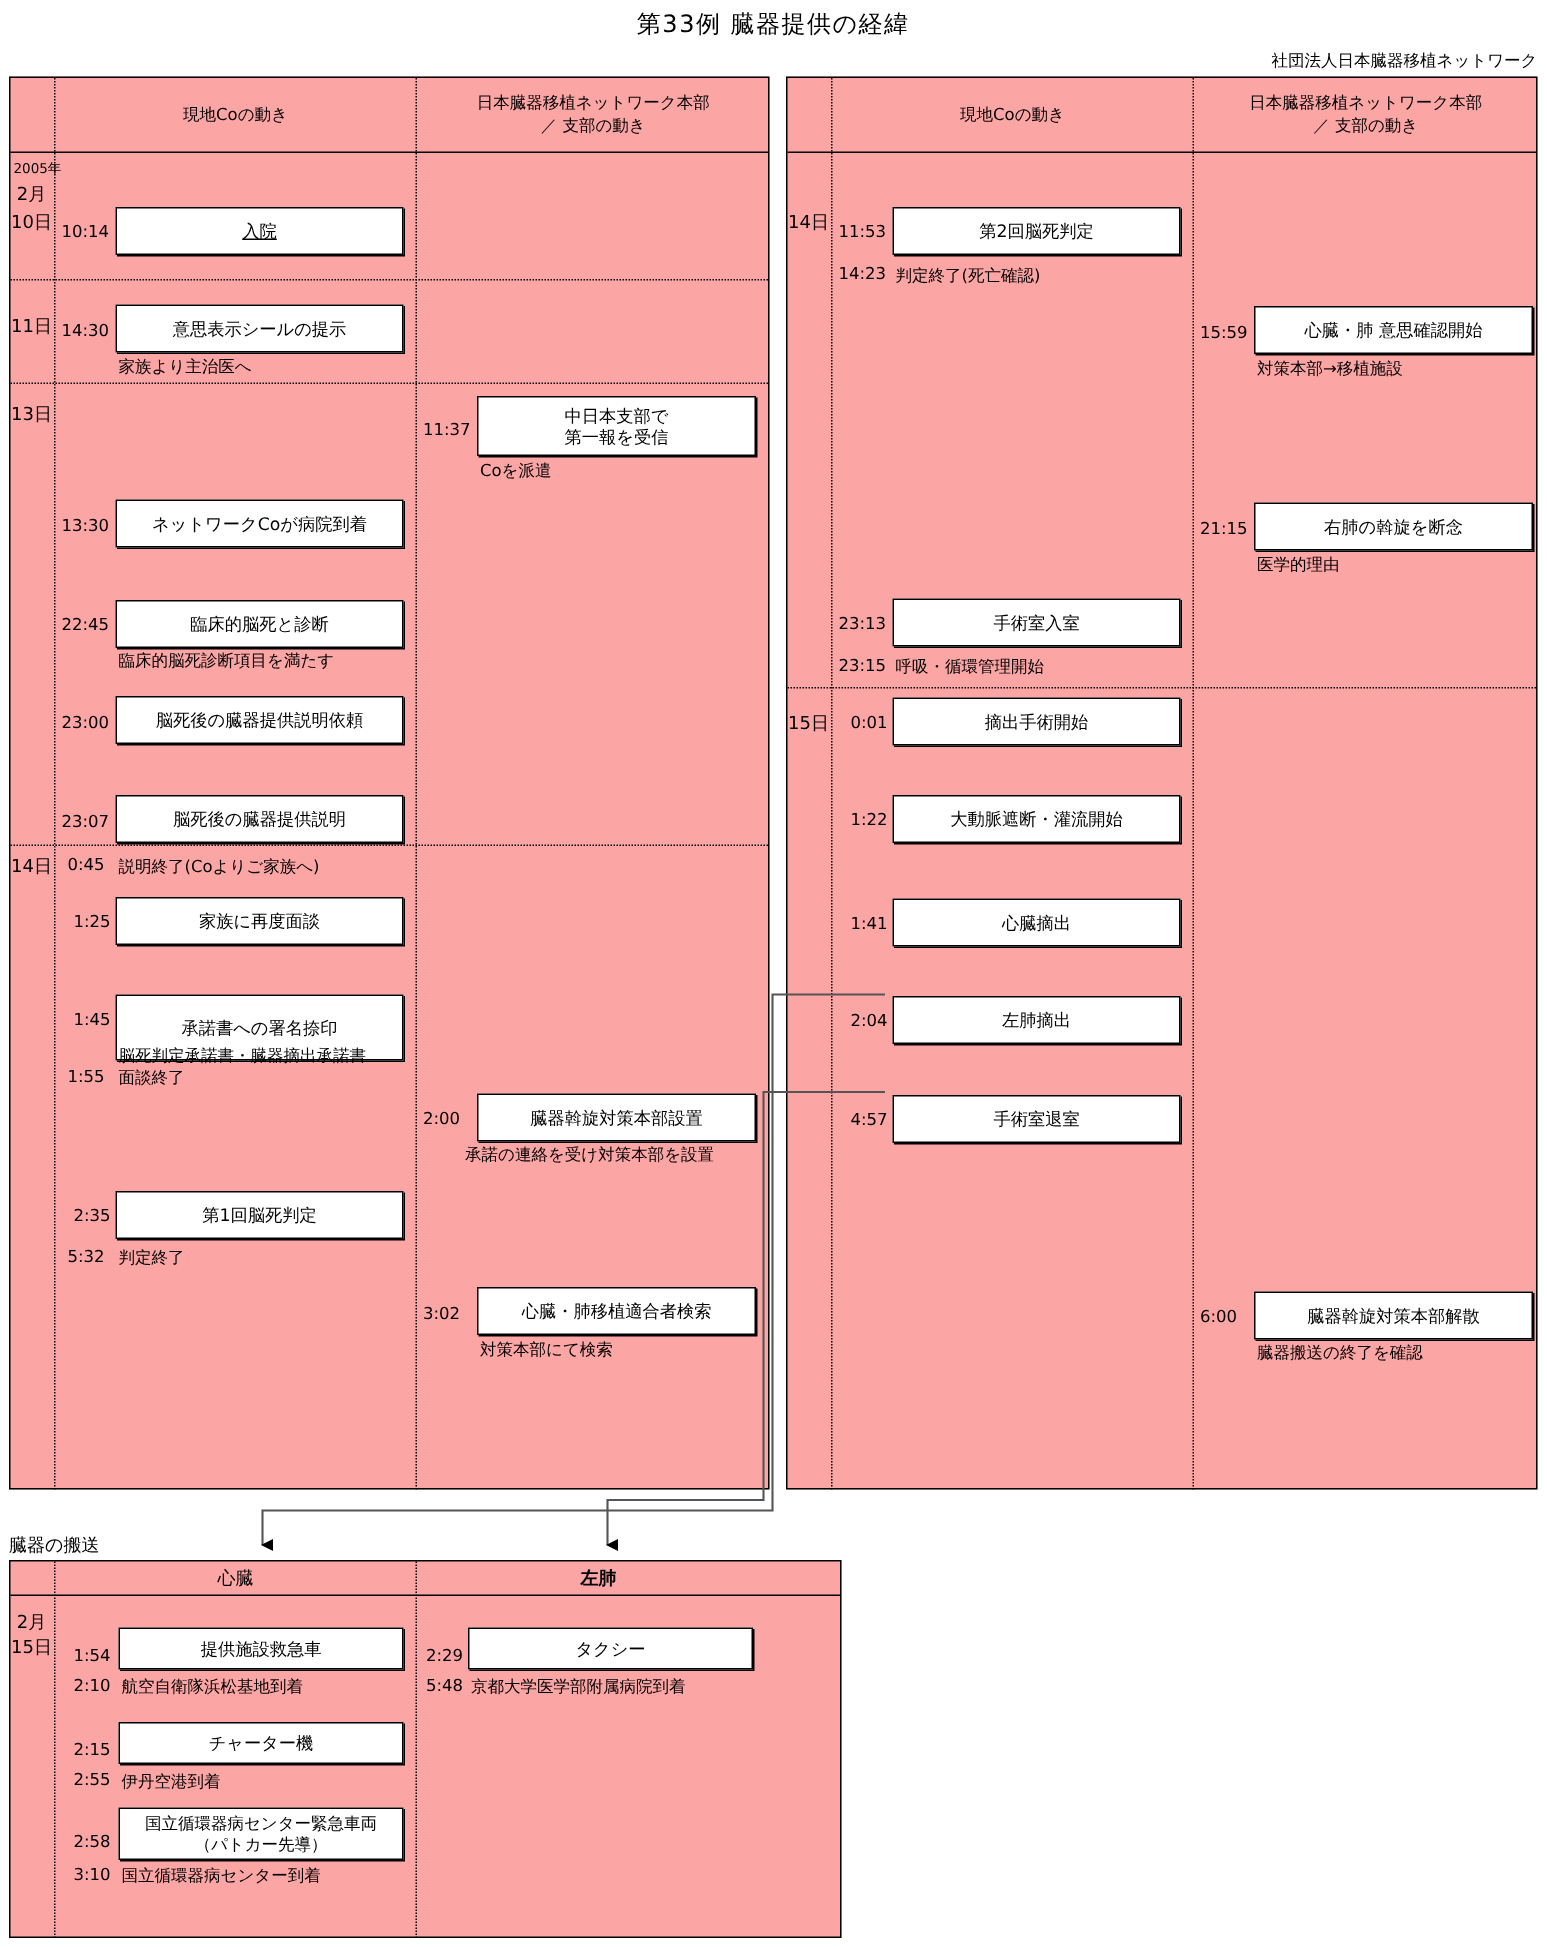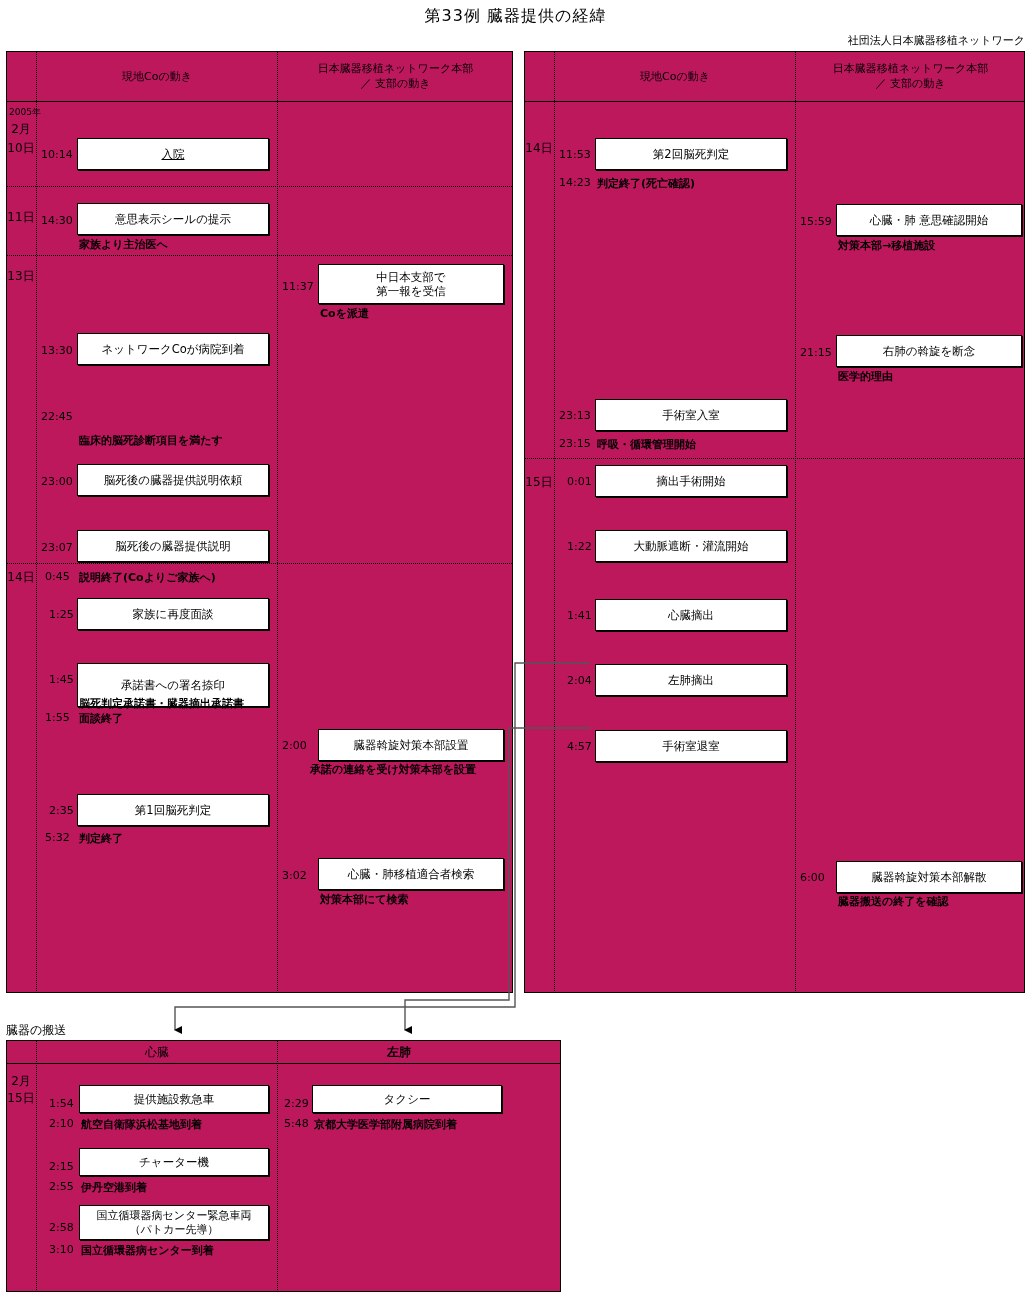--- a/index.html
+++ b/index.html
@@ -13,37 +13,37 @@
   
   #doc-title{
     position:absolute;left:0;top:6px;width:1031px;text-align:center;
     font-size:16px;letter-spacing:1px;
   }
   #org-credit{
     position:absolute;right:6px;top:33px;font-size:11px;
   }
 
   
-  .panel{position:absolute;border:1px solid #000;box-sizing:border-box;background:#be185d;}
+  .panel{position:absolute;border:1px solid #000;box-sizing:border-box;background:#fca5a5;}
   .panel-head{position:absolute;left:0;top:0;height:50px;width:100%;
        border-bottom:1px solid #000;box-sizing:border-box;}
   .head-cell{position:absolute;top:0;height:50px;display:flex;
        align-items:center;justify-content:center;text-align:center;
        font-size:11px;line-height:1.35;}
   .vdot{position:absolute;border-left:1px dotted #000;}
   .hdot{position:absolute;border-top:1px dotted #000;}
   .hsolid{position:absolute;border-top:1px solid #000;}
 
   
   .tbox{position:absolute;border:1px solid #000;box-sizing:border-box;
      display:flex;align-items:center;justify-content:center;text-align:center;
      font-size:11.5px;background:#fff;line-height:1.25;padding:0 2px;}
   .tbox.b2{border-width:1px;box-shadow:1px 1px 0 0 #000;}
   .tm{position:absolute;font-size:11px;white-space:nowrap;}
-  .note{position:absolute;font-size:11px;white-space:nowrap;font-weight:bold;}
+  .note{position:absolute;font-size:11px;white-space:nowrap;}
   .daylabel{position:absolute;font-size:12px;white-space:nowrap;text-align:center;}
   .yearlabel{position:absolute;font-size:9px;white-space:nowrap;}
 
   
   #connector{position:absolute;left:0;top:0;width:1031px;height:1298px;
      pointer-events:none;}
 
   
   #transport-label{position:absolute;font-size:12px;}
 </style>
@@ -80,20 +80,21 @@
   <div class="tbox b2" style="left:70px;top:86px;width:192px;height:32px;text-decoration:underline;">入院</div>
 
   <div class="tm" style="left:34px;top:162px;">14:30</div>
   <div class="tbox b2" style="left:70px;top:151px;width:192px;height:32px;">意思表示シールの提示</div>
   <div class="note" style="left:72px;top:185px;">家族より主治医へ</div>
 
   <div class="tm" style="left:34px;top:292px;">13:30</div>
   <div class="tbox b2" style="left:70px;top:281px;width:192px;height:32px;">ネットワークCoが病院到着</div>
 
   <div class="tm" style="left:34px;top:358px;">22:45</div>
+  <div class="tbox b2" style="left:70px;top:348px;width:192px;height:32px;">臨床的脳死と診断</div>
   <div class="note" style="left:72px;top:381px;">臨床的脳死診断項目を満たす</div>
 
   <div class="tm" style="left:34px;top:423px;">23:00</div>
   <div class="tbox b2" style="left:70px;top:412px;width:192px;height:32px;">脳死後の臓器提供説明依頼</div>
 
   <div class="tm" style="left:34px;top:489px;">23:07</div>
   <div class="tbox b2" style="left:70px;top:478px;width:192px;height:32px;">脳死後の臓器提供説明</div>
 
   <div class="tm" style="left:38px;top:518px;">0:45</div>
   <div class="note" style="left:72px;top:518px;">説明終了(Coよりご家族へ)</div>

